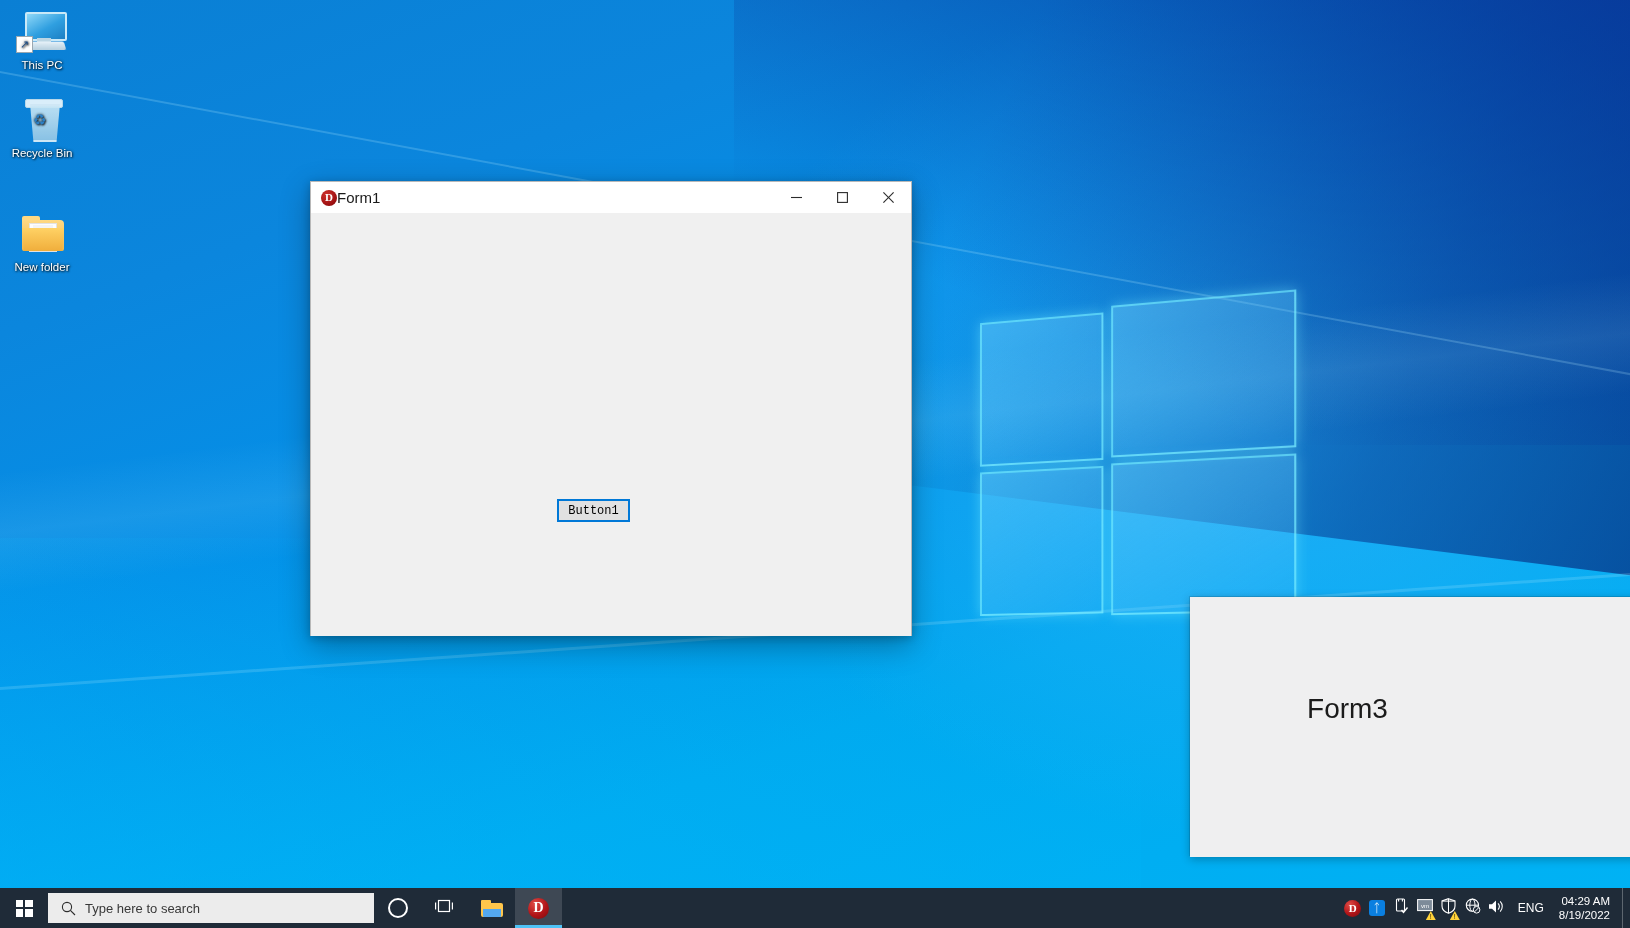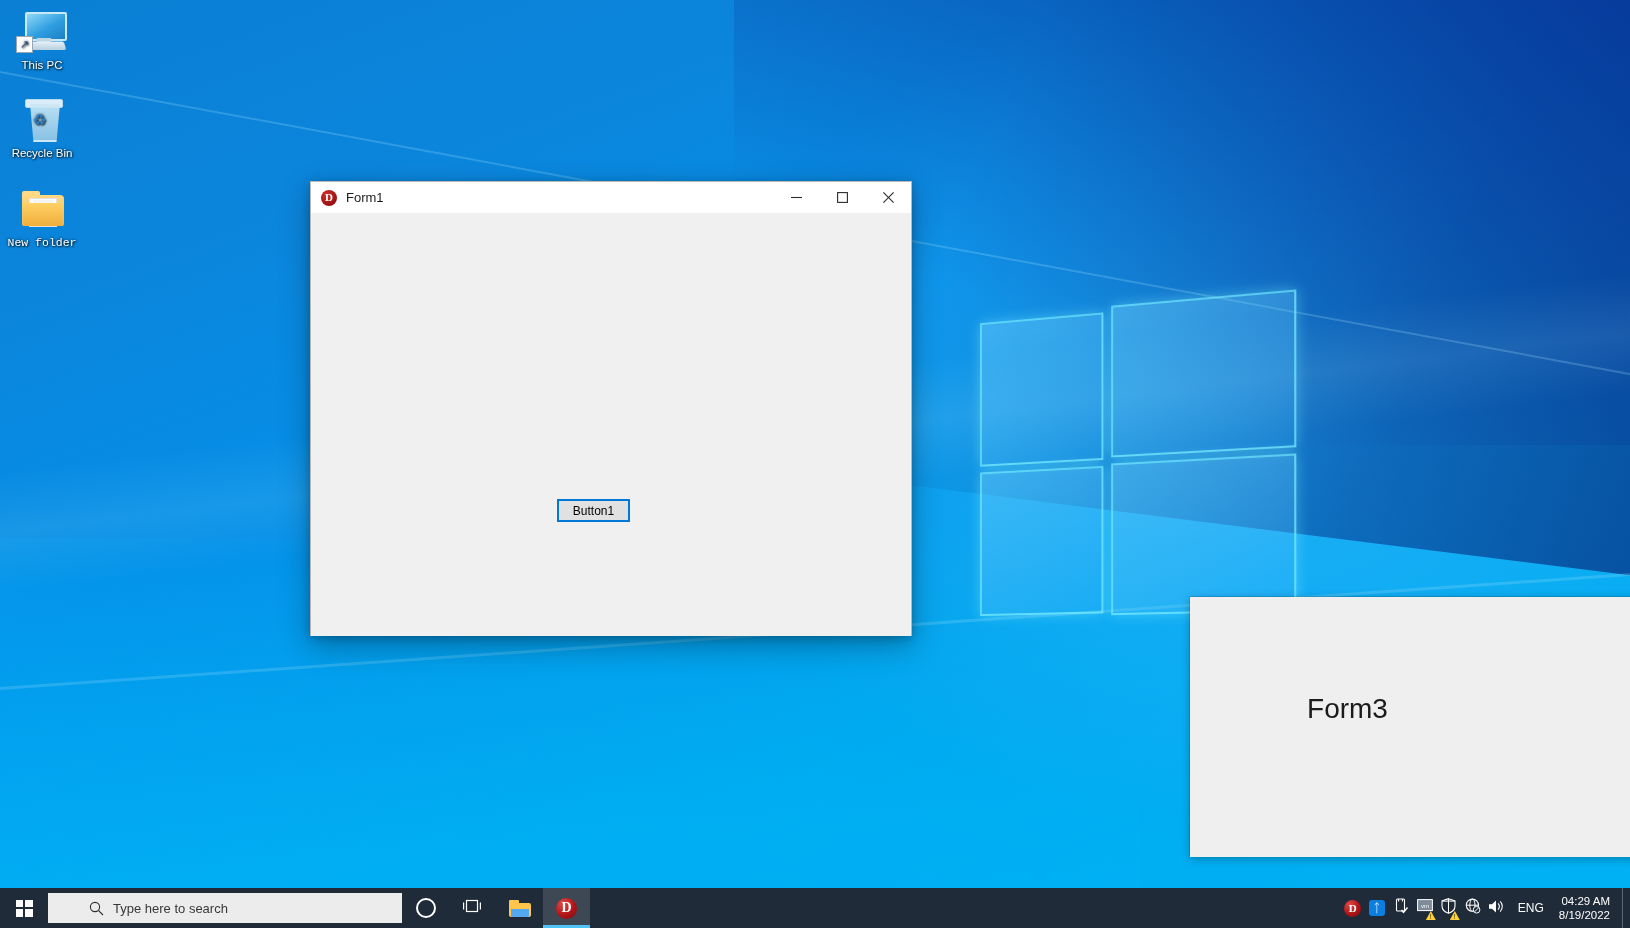--- a/index.html
+++ b/index.html
@@ -209,36 +209,36 @@
     background: radial-gradient(circle at 35% 30%, #d0312d 0%, #9b0f10 70%, #6d0b0c 100%);
     color: #ffffff;
     font-size: 11px;
     font-weight: bold;
     font-family: "Liberation Serif", serif;
     display: flex; align-items: center; justify-content: center;
     line-height: 1;
     flex: 0 0 auto;
   }
   #win-title {
-    margin-left: 9px;
-    font-size: 13px;
+    font-size: 15px;
     color: #1a1a1a;
     flex: 1 1 auto;
   }
   .wbtn {
     width: 46px; height: 30px;
     display: flex; align-items: center; justify-content: center;
     color: #2b2b2b;
     cursor: default;
   }
   .wbtn svg { display: block; }
   #client {
     position: relative;
     height: calc(100% - 31px);
     background: #f0f0f0;
+    font-family: Liberation Mono, monospace;
   }
   #button1 {
     position: absolute;
     left: 246px; top: 285px;
     width: 73px; height: 23px;
     background: #e1e1e1;
     border: 2px solid #0078d7;
     color: #000000;
     font-size: 12px;
     display: flex; align-items: center; justify-content: center;
@@ -268,21 +268,20 @@
     gap: 2px;
   }
   .win-logo i { background: #ffffff; display: block; }
 
   #search-box {
     width: 326px; height: 30px;
     background: #ececec;
     display: flex; align-items: center;
     margin-left: 0px;
     cursor: text;
-    padding-left: 28px;
   }
   #search-box .sicon { margin: 0 9px 0 13px; color: #2d2d2d; display:flex; }
   #search-placeholder {
     font-size: 13px; color: #383838;
   }
 
   .tb-icon {
     width: 47px; height: 40px;
     display: flex; align-items: center; justify-content: center;
     cursor: default;
@@ -405,21 +404,21 @@
 
   <div class="desk-icon" style="left:4px; top:98px;">
     <span class="glyph">
       <span class="rb-lid"></span>
       <span class="rb-body"></span>
       <span class="rb-sym">♻</span>
     </span>
     <span class="label">Recycle Bin</span>
   </div>
 
-  <div class="desk-icon" style="left:4px; top:187px;font-family:Liberation Mono, monospace;">
+  <div class="desk-icon" style="left:4px; top:212px;">
     <span class="glyph">
       <span class="fold-tab"></span>
       <span class="fold-back"></span>
       <span class="fold-paper"></span>
       <span class="fold-paper2"></span>
       <span class="fold-front"></span>
     </span>
     <span class="label">New folder</span>
   </div>
 

